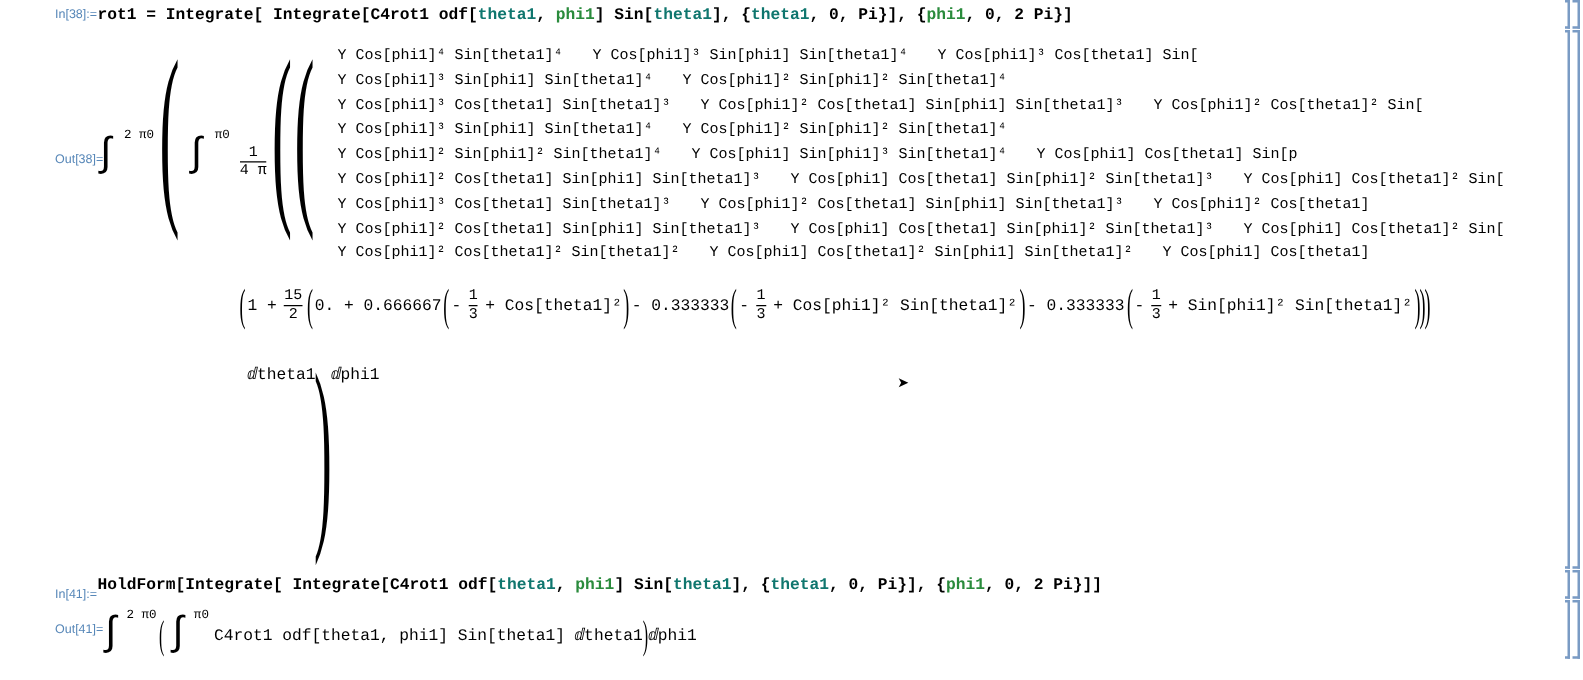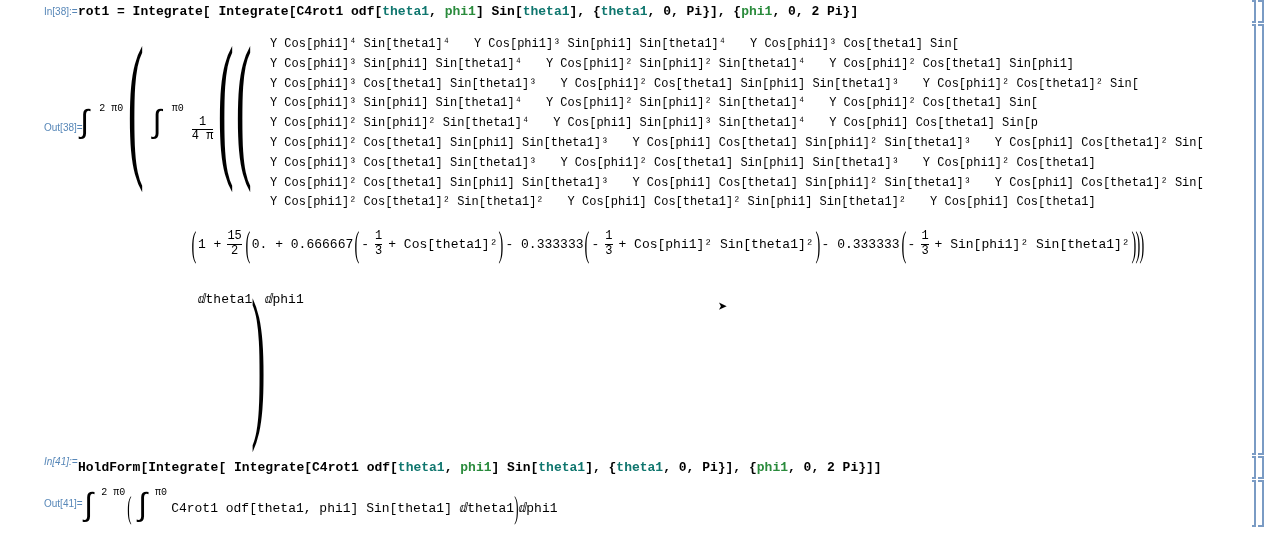--- a/index.html
+++ b/index.html
@@ -221,31 +221,29 @@
 
       <div class="matrix-rows" style="margin-top:2px;margin-left:16px;">
         <div class="matrix-row">
             <span class="matrix-cell">Y Cos[phi1]⁴ Sin[theta1]⁴</span>
             <span class="matrix-cell">Y Cos[phi1]³ Sin[phi1] Sin[theta1]⁴</span>
             <span class="matrix-cell">Y Cos[phi1]³ Cos[theta1] Sin[</span>
           </div>
         <div class="matrix-row">
             <span class="matrix-cell">Y Cos[phi1]³ Sin[phi1] Sin[theta1]⁴</span>
             <span class="matrix-cell">Y Cos[phi1]² Sin[phi1]² Sin[theta1]⁴</span>
-            <span class="matrix-cell">Y Cos[phi1]² Cos[theta1] Sin[phi1]</span>
           </div>
         <div class="matrix-row">
             <span class="matrix-cell">Y Cos[phi1]³ Cos[theta1] Sin[theta1]³</span>
             <span class="matrix-cell">Y Cos[phi1]² Cos[theta1] Sin[phi1] Sin[theta1]³</span>
             <span class="matrix-cell">Y Cos[phi1]² Cos[theta1]² Sin[</span>
           </div>
         <div class="matrix-row">
             <span class="matrix-cell">Y Cos[phi1]³ Sin[phi1] Sin[theta1]⁴</span>
             <span class="matrix-cell">Y Cos[phi1]² Sin[phi1]² Sin[theta1]⁴</span>
-            <span class="matrix-cell">Y Cos[phi1]² Cos[theta1] Sin[</span>
           </div>
         <div class="matrix-row">
             <span class="matrix-cell">Y Cos[phi1]² Sin[phi1]² Sin[theta1]⁴</span>
             <span class="matrix-cell">Y Cos[phi1] Sin[phi1]³ Sin[theta1]⁴</span>
             <span class="matrix-cell">Y Cos[phi1] Cos[theta1] Sin[p</span>
           </div>
         <div class="matrix-row">
             <span class="matrix-cell">Y Cos[phi1]² Cos[theta1] Sin[phi1] Sin[theta1]³</span>
             <span class="matrix-cell">Y Cos[phi1] Cos[theta1] Sin[phi1]² Sin[theta1]³</span>
             <span class="matrix-cell">Y Cos[phi1] Cos[theta1]² Sin[</span>
@@ -316,21 +314,21 @@
       <span class="tall-paren">)</span>
       <span>ⅆphi1</span>
     </div>
 
   </div>
   <div class="bracket-right inner"></div>
   <div class="bracket-right"></div>
 </div>
 
 <div class="cell" style="height:24px;">
-  <span class="cell-label" style="top:0;font-style:italic;">In[41]:=</span>
+  <span class="cell-label" style="top:14px;">In[41]:=</span>
   <div class="cell-content">
     <span class="input-code">
       <span>HoldForm[Integrate[ Integrate[C4rot1 odf[</span><span class="var-blue">theta1</span>, <span class="var-green">phi1</span><span>] Sin[</span><span class="var-blue">theta1</span><span>], {</span><span class="var-blue">theta1</span><span>, 0, Pi}], {</span><span class="var-green">phi1</span><span>, 0, 2 Pi}]]</span>
     </span>
   </div>
   <div class="bracket-right inner"></div>
   <div class="bracket-right"></div>
 </div>
 
 <div class="cell" style="height:48px;">

